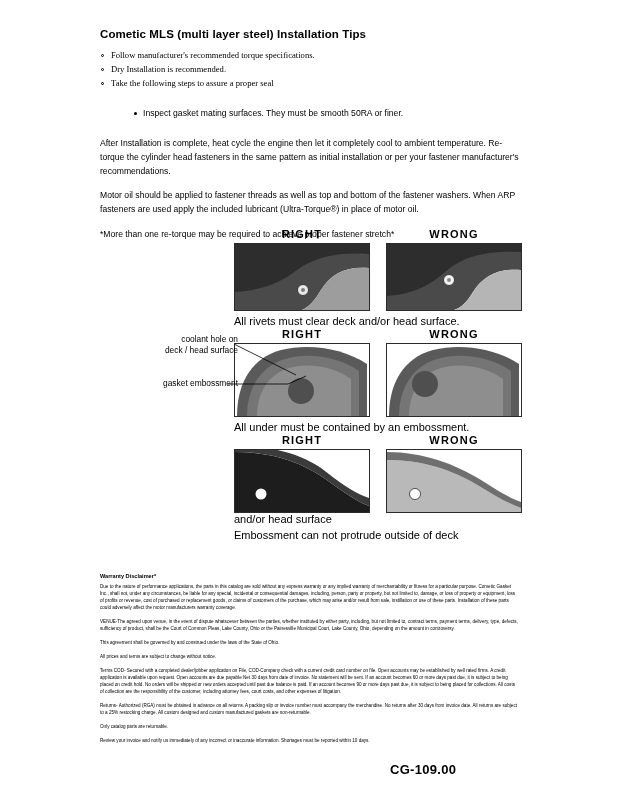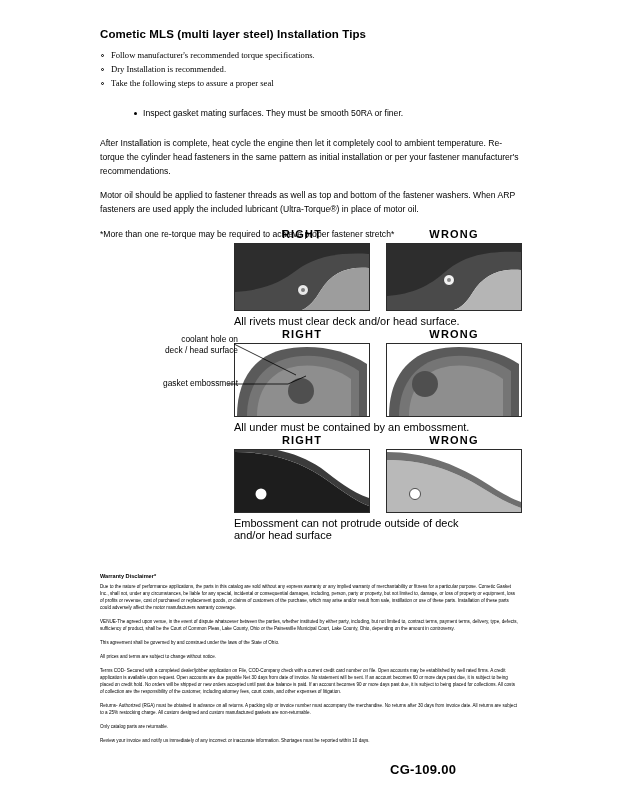--- a/index.html
+++ b/index.html
@@ -273,22 +273,22 @@
           <div class="figbox" style="width:134px;height:62px;">
             <svg width="134" height="62" viewBox="0 0 134 62">
               <rect x="0" y="0" width="134" height="62" fill="#fff"></rect>
               <path d="M0,10 C36,10 66,20 92,36 C108,46 122,54 134,58 L134,62 L0,62 Z" fill="#b9b9b9"></path>
               <path d="M0,2 C36,2 68,14 94,30 C110,40 122,48 134,52 L134,58 C122,54 108,46 92,36 C66,20 36,10 0,10 Z" fill="#6f6f6f"></path>
               <circle cx="28" cy="44" r="5.5" fill="#ffffff" stroke="#2b2b2b" stroke-width="0.8"></circle>
             </svg>
           </div>
         </div>
       </div>
+      <div class="figcaption" style="margin-top:0;">and/or head surface</div>
       <div class="figcaption">Embossment can not protrude outside of deck</div>
-      <div class="figcaption" style="margin-top:0;">and/or head surface</div>
     </div>
 
   </div>
 
   <div class="warranty">
     <h3>Warranty Disclaimer*</h3>
     <p>Due to the nature of performance applications, the parts in this catalog are sold without any express warranty or any implied warranty of merchantability or fitness for a particular purpose.  Cometic Gasket Inc., shall not, under any circumstances, be liable for any special, incidental or consequential damages, including, person, party or property, but not limited to, damage, or loss of property or equipment, loss of profits or revenue, cost of purchased or replacement goods, or claims of customers of the purchase, which may arise and/or result from sale, instillation or use of these parts.  Installation of these parts could adversely affect the motor manufacturers warranty coverage.</p>
     <p>VENUE-The agreed upon venue, in the event of dispute whatsoever between the parties, whether instituted by either party, including, but not limited to, contract terms, payment terms, delivery, type, defects, sufficiency of product, shall be the Court of Common Pleas, Lake County, Ohio or the Painesville Municipal Court, Lake County, Ohio, depending on the amount in controversy.</p>
     <p>This agreement shall be governed by and construed under the laws of the State of Ohio.</p>
     <p>All prices and terms are subject to change without notice.</p>

